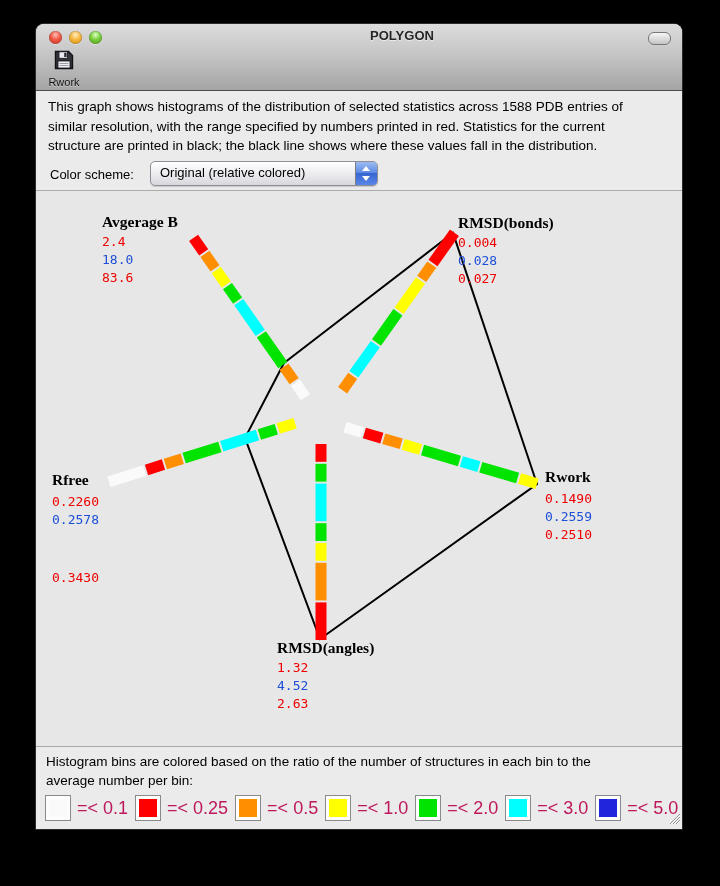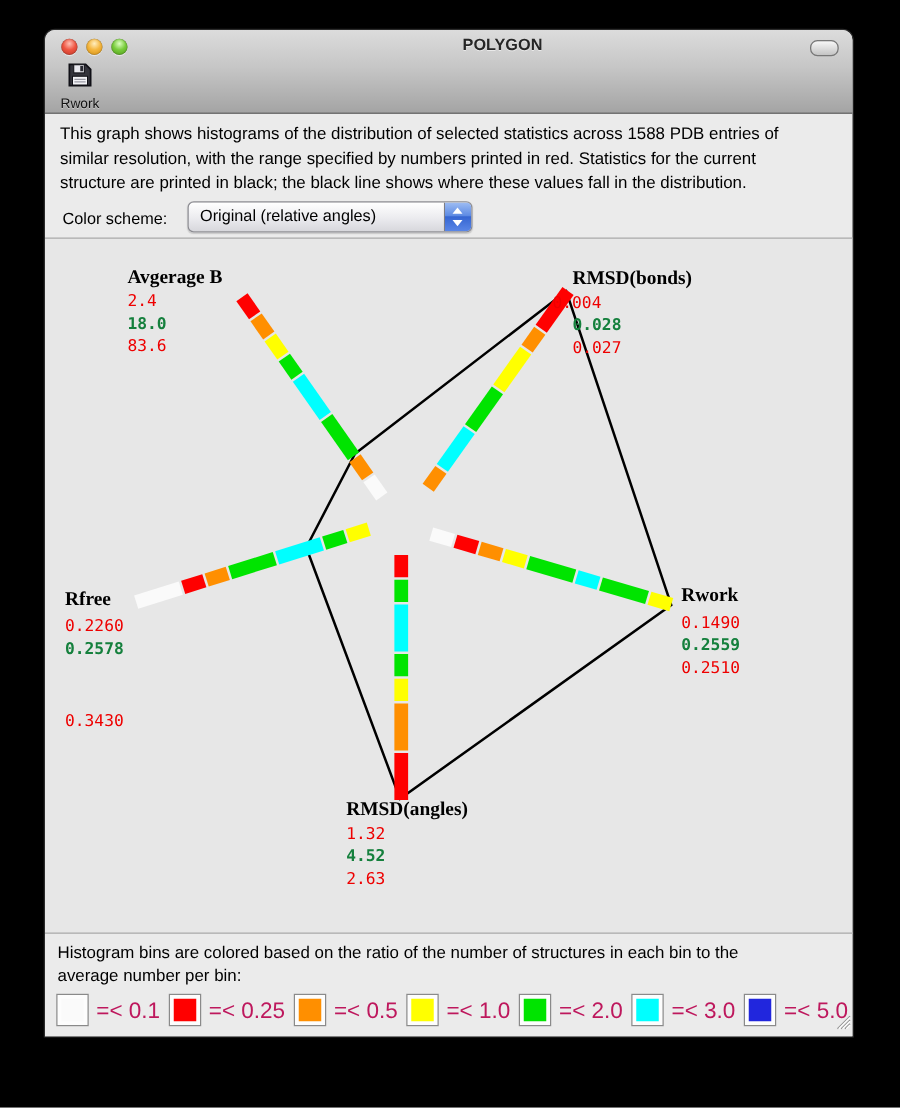--- a/index.html
+++ b/index.html
@@ -67,21 +67,21 @@
   #plot-labels{position:absolute;left:0;top:0;width:100%;height:100%;}
   .axis-name{
     position:absolute;font-family:"Liberation Serif",serif;font-weight:bold;
     font-size:15.5px;color:#000;white-space:nowrap;
   }
   .axis-val{
     position:absolute;font-family:"DejaVu Sans Mono",monospace;
     font-size:13px;white-space:nowrap;
   }
   .axis-val.red{color:#ee0000;}
-  .axis-val.black{color:#15803d;font-weight:bold;}
+  .axis-val.black{color:#1d4ed8;}
   
   .bottom{
     position:absolute;left:0;top:722px;width:646px;height:83px;
     background:#ebebeb;border-top:1px solid #a9a9a9;
   }
   .legend-note{
     position:absolute;left:10px;top:6px;width:625px;
     font-size:13.5px;line-height:18.5px;color:#000;white-space:pre-line;
   }
   #legend-row{
@@ -122,21 +122,21 @@
       <span class="save-label">Rwork</span>
     </div>
   </div>
 
   <div class="desc">This graph shows histograms of the distribution of selected statistics across 1588 PDB entries of
 similar resolution, with the range specified by numbers printed in red.  Statistics for the current
 structure are printed in black; the black line shows where these values fall in the distribution.</div>
 
   <div class="cs-label">Color scheme:</div>
   <div class="popup">
-    <span class="popup-text">Original (relative angles)</span>
+    <span class="popup-text">Original (relative colored)</span>
     <span class="popup-cap">
       <span class="arr up"></span>
       <span class="arr down"></span>
     </span>
   </div>
 
   <div class="plot">
     <svg id="star-svg" width="646" height="556">
         <polygon points="248,172 417,42 501,293 284,448 209,247" fill="none" stroke="#000" stroke-width="2"></polygon>
         <line x1="269.435" y1="206.195" x2="259.265" y2="191.705" stroke="#fafafa" stroke-width="11"></line>
@@ -175,21 +175,21 @@
         <line x1="146.26" y1="267.695" x2="129.34" y2="273.005" stroke="#ff8f00" stroke-width="11"></line>
         <line x1="127.46000000000001" y1="273.595" x2="110.53999999999999" y2="278.905" stroke="#ff0000" stroke-width="11"></line>
         <line x1="108.65999999999997" y1="279.495" x2="72.94" y2="290.705" stroke="#fafafa" stroke-width="11"></line>
       </svg>
     <div id="plot-labels">
         <div class="axis-name" style="left: 66px; top: 22px;">Avgerage B</div>
         <div class="axis-val red" style="left: 66px; top: 43px;">2.4</div>
         <div class="axis-val black" style="left: 66px; top: 61px;">18.0</div>
         <div class="axis-val red" style="left: 66px; top: 79px;">83.6</div>
         <div class="axis-name" style="left: 422px; top: 23px;">RMSD(bonds)</div>
-        <div class="axis-val red" style="left: 406px; top: 44px; text-align: center;">0.004</div>
+        <div class="axis-val red" style="left: 422px; top: 44px; text-align: center;">0.004</div>
         <div class="axis-val black" style="left: 422px; top: 62px;">0.028</div>
         <div class="axis-val red" style="left: 422px; top: 80px;">0.027</div>
         <div class="axis-name" style="left: 509px; top: 277px;">Rwork</div>
         <div class="axis-val red" style="left: 509px; top: 300px;">0.1490</div>
         <div class="axis-val black" style="left: 509px; top: 318px;">0.2559</div>
         <div class="axis-val red" style="left: 509px; top: 336px;">0.2510</div>
         <div class="axis-name" style="left: 241px; top: 448px;">RMSD(angles)</div>
         <div class="axis-val red" style="left: 241px; top: 469px;">1.32</div>
         <div class="axis-val black" style="left: 241px; top: 487px;">4.52</div>
         <div class="axis-val red" style="left: 241px; top: 505px;">2.63</div>

